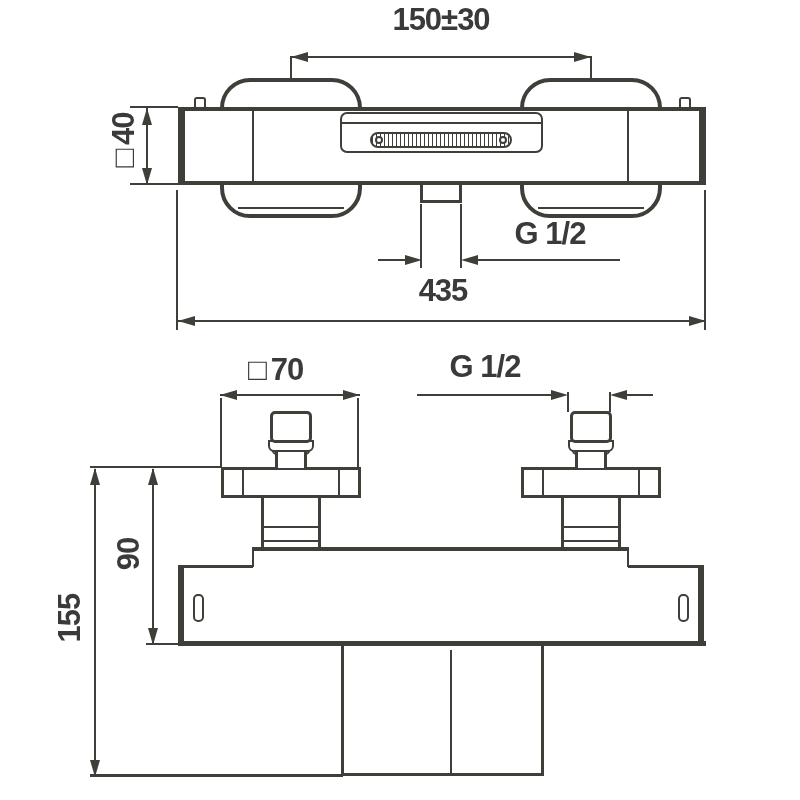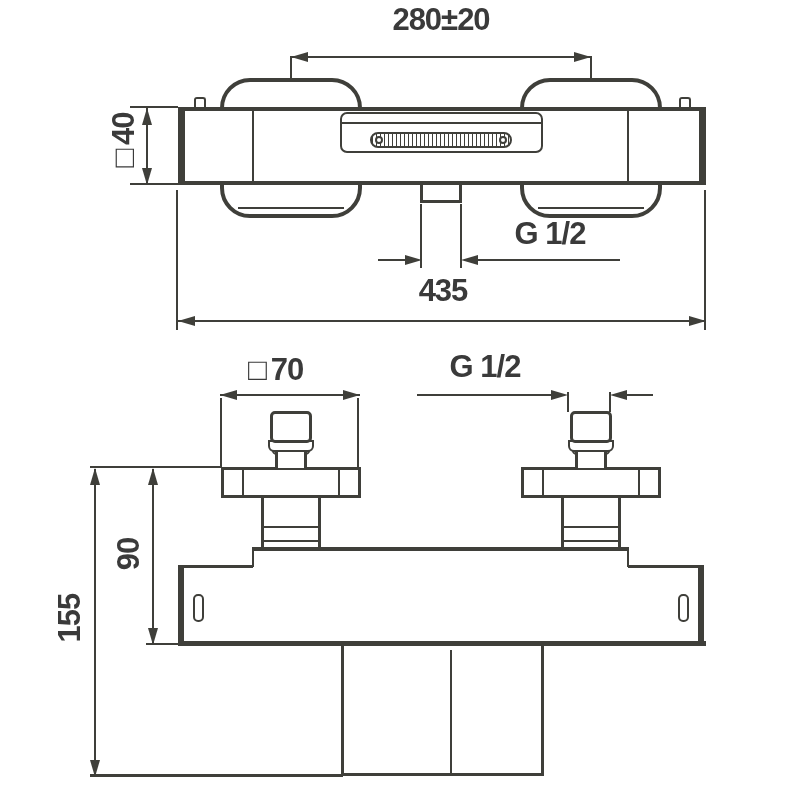--- a/index.html
+++ b/index.html
@@ -45,21 +45,21 @@
 
     <div class="box" style="left:340px;top:112px;width:203px;height:41px;border:2.5px solid var(--line);border-radius:7px;z-index:3;"></div>
     <div class="ln" style="left:342px;top:122px;width:199px;height:2px;z-index:4;"></div>
     <div class="box" style="left:370px;top:132px;width:142px;height:16px;border:2.5px solid var(--line);border-radius:9px;z-index:4;background:repeating-linear-gradient(90deg,var(--line) 0 1px,#fff 1px 4px);"></div>
     <div class="box" style="left:375px;top:136px;width:8px;height:8px;border:2px solid var(--line);border-radius:50%;z-index:5;"></div>
     <div class="box" style="left:499px;top:136px;width:8px;height:8px;border:2px solid var(--line);border-radius:50%;z-index:5;"></div>
 
     <div class="box" style="left:420px;top:185px;width:42px;height:18px;border:3px solid var(--line);border-top:none;z-index:3;"></div>
 
     <div class="lbl" style="left:366px;top:2px;width:150px;">
-      <span>280±20</span>
+      <span>150±30</span>
     </div>
     <div class="ln" style="left:291px;top:56px;width:300px;height:2px;"></div>
     <div class="arr arr-l" style="left:291px;top:52px;"></div>
     <div class="arr arr-r" style="left:574px;top:52px;"></div>
     <div class="ln" style="left:290px;top:56px;width:2px;height:22px;"></div>
     <div class="ln" style="left:590px;top:56px;width:2px;height:22px;"></div>
 
     <div class="lbl rot" style="left:79px;top:122px;width:90px;">
       <span class="sq">□</span><span>40</span>
     </div>

